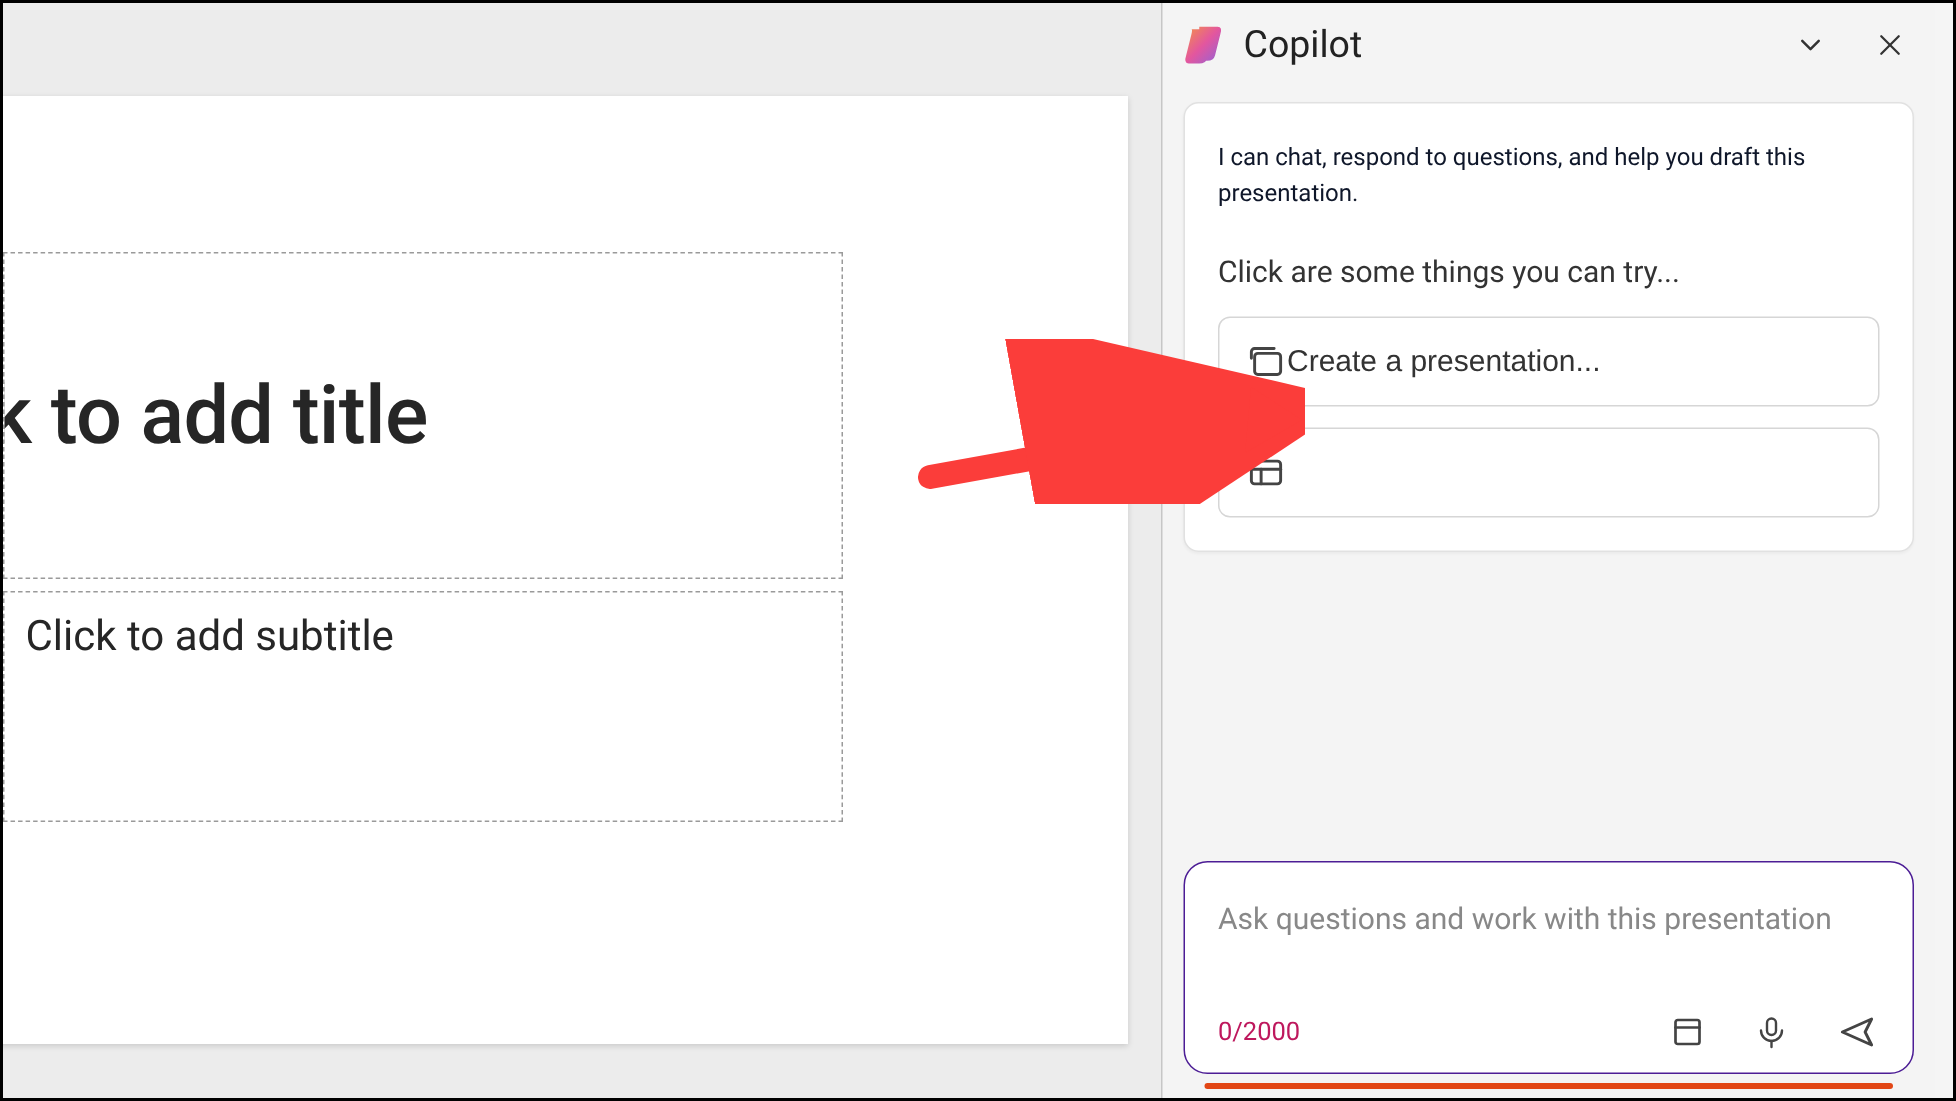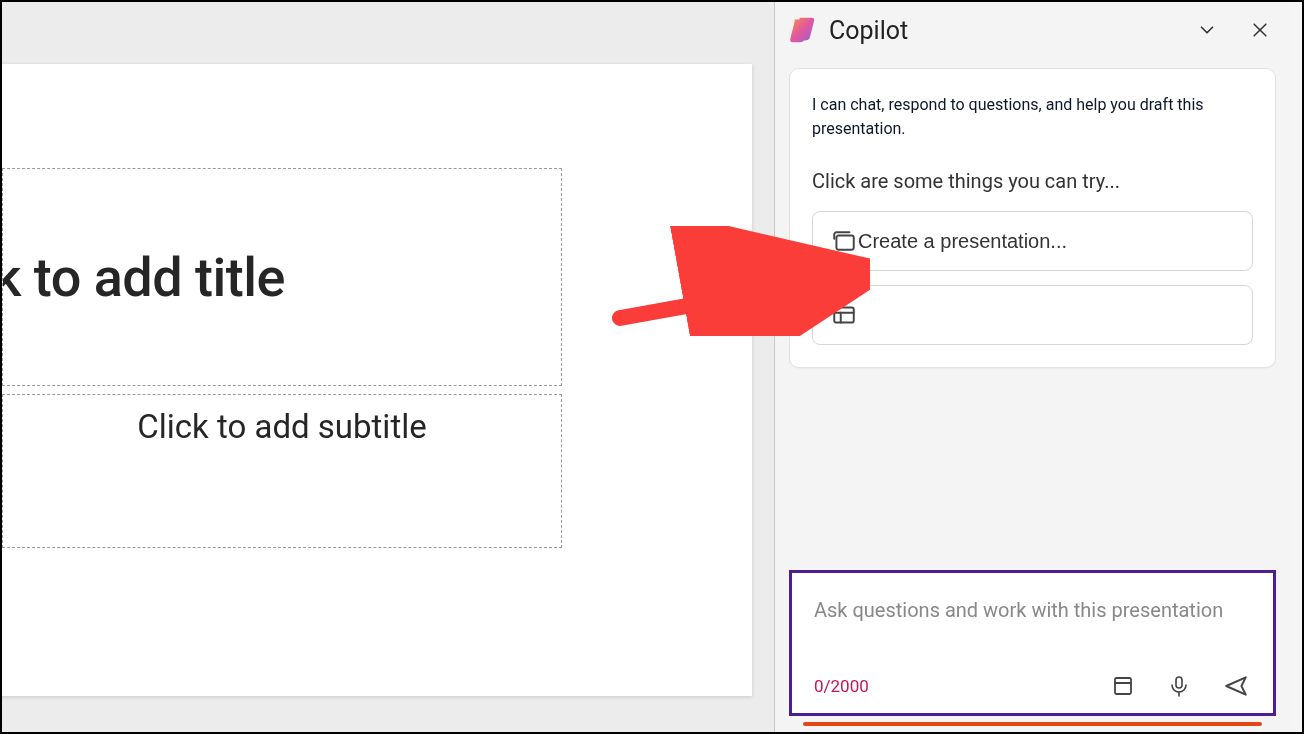--- a/index.html
+++ b/index.html
@@ -52,24 +52,23 @@
   .subtitle-box {
     position: absolute;
     left: 40px;
     top: 330px;
     width: 560px;
     height: 154px;
     border: 1px dashed #9a9a9a;
     padding: 12px 14px;
   }
   .subtitle-text {
-    font-size: 33px;
+    font-size: 28px;
     color: #262626;
     font-weight: 400;
-    text-align: center;
   }
 
   
   .copilot-panel {
     position: absolute;
     right: 12px; top: 0;
     width: 516px;
     height: 730px;
     background: #f4f4f4;
     border-left: 1px solid #c6c6c6;
@@ -151,22 +150,22 @@
     width: 26px; height: 26px;
     flex: 0 0 26px;
     color: #444;
   }
 
   .cp-input-wrap {
     padding: 0 14px 6px 14px;
   }
   .cp-input {
     background: #fff;
-    border: 3px solid #4c1d95;
-    border-radius: 0;
+    border: 1px solid #4c1d95;
+    border-radius: 16px;
     padding: 22px 22px 12px 22px;
     position: relative;
   }
   .cp-input-ph {
     font-size: 20px;
     color: #888;
     line-height: 1.5;
     min-height: 62px;
     margin-bottom: 14px;
   }

